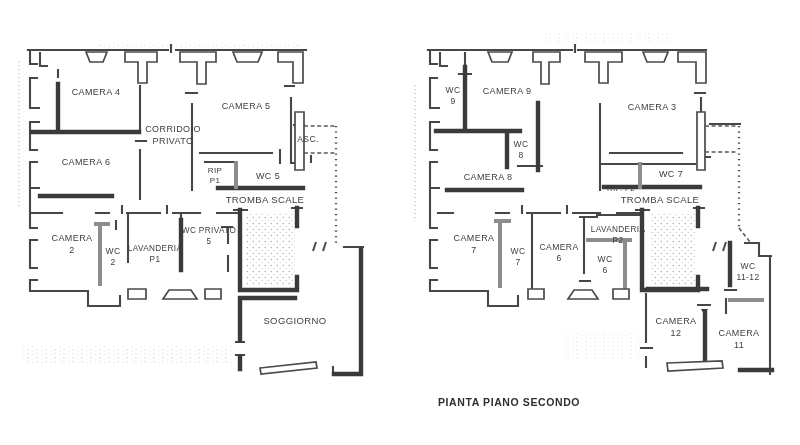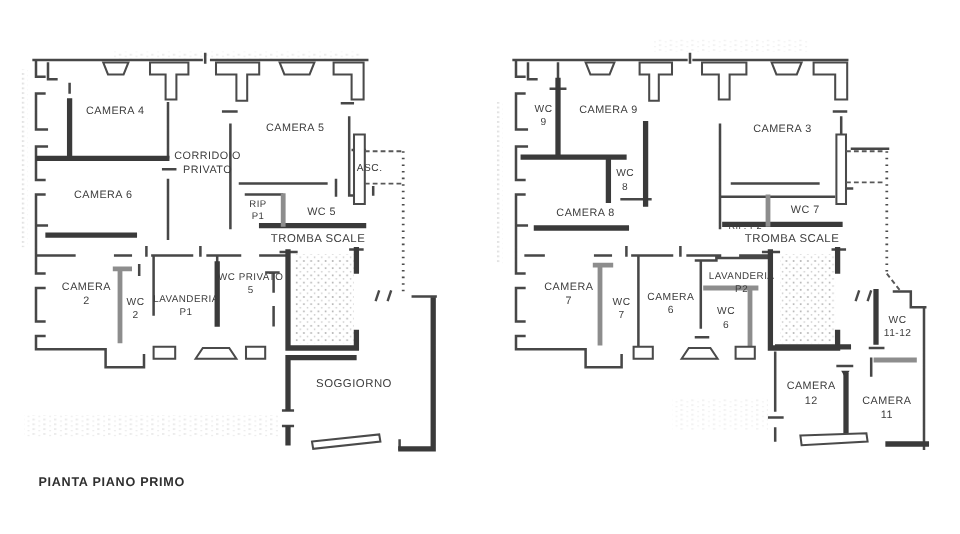--- a/index.html
+++ b/index.html
@@ -188,21 +188,20 @@
   <div class="lab" style="left:265px;top:200px;font-size:9.5px">TROMBA SCALE</div>
   <div class="lab" style="left:72px;top:245px">CAMERA
 2</div>
   <div class="lab" style="left:113px;top:257px;font-size:8.5px">WC
 2</div>
   <div class="lab" style="left:155px;top:255px;font-size:8.2px">LAVANDERIA
 P1</div>
   <div class="lab" style="left:209px;top:237px;font-size:8.2px">WC PRIVATO
 5</div>
   <div class="lab" style="left:295px;top:321px;font-size:9.5px">SOGGIORNO</div>
-  <div class="caption" style="left:32px;top:396px">PIANTA PIANO PRIMO</div>
 
   <div class="lab" style="left:453px;top:96px;font-size:8.5px">WC
 9</div>
   <div class="lab" style="left:507px;top:92px">CAMERA 9</div>
   <div class="lab" style="left:652px;top:108px">CAMERA 3</div>
   <div class="lab" style="left:521px;top:150px;font-size:8.5px">WC
 8</div>
   <div class="lab" style="left:488px;top:178px">CAMERA 8</div>
   <div class="lab" style="left:621px;top:189px;font-size:7.6px">RIP. P2</div>
   <div class="lab" style="left:671px;top:175px">WC 7</div>
@@ -216,14 +215,15 @@
   <div class="lab" style="left:605px;top:265px;font-size:8.5px">WC
 6</div>
   <div class="lab" style="left:618px;top:236px;font-size:8.2px">LAVANDERIA
 P2</div>
   <div class="lab" style="left:748px;top:272px;font-size:8.5px">WC
 11-12</div>
   <div class="lab" style="left:676px;top:328px">CAMERA
 12</div>
   <div class="lab" style="left:739px;top:340px">CAMERA
 11</div>
+  <div class="caption" style="left:438px;top:396px">PIANTA PIANO SECONDO</div>
 
 </div>
 
 </body></html>

